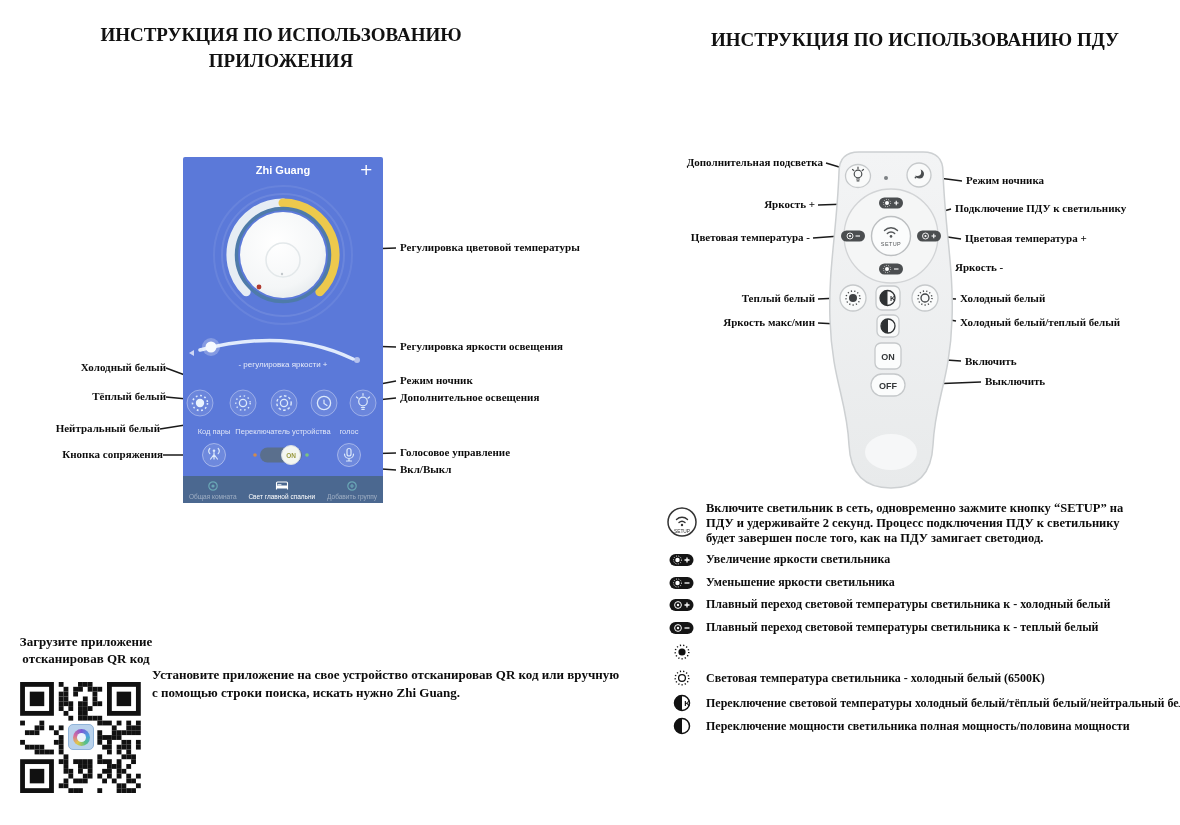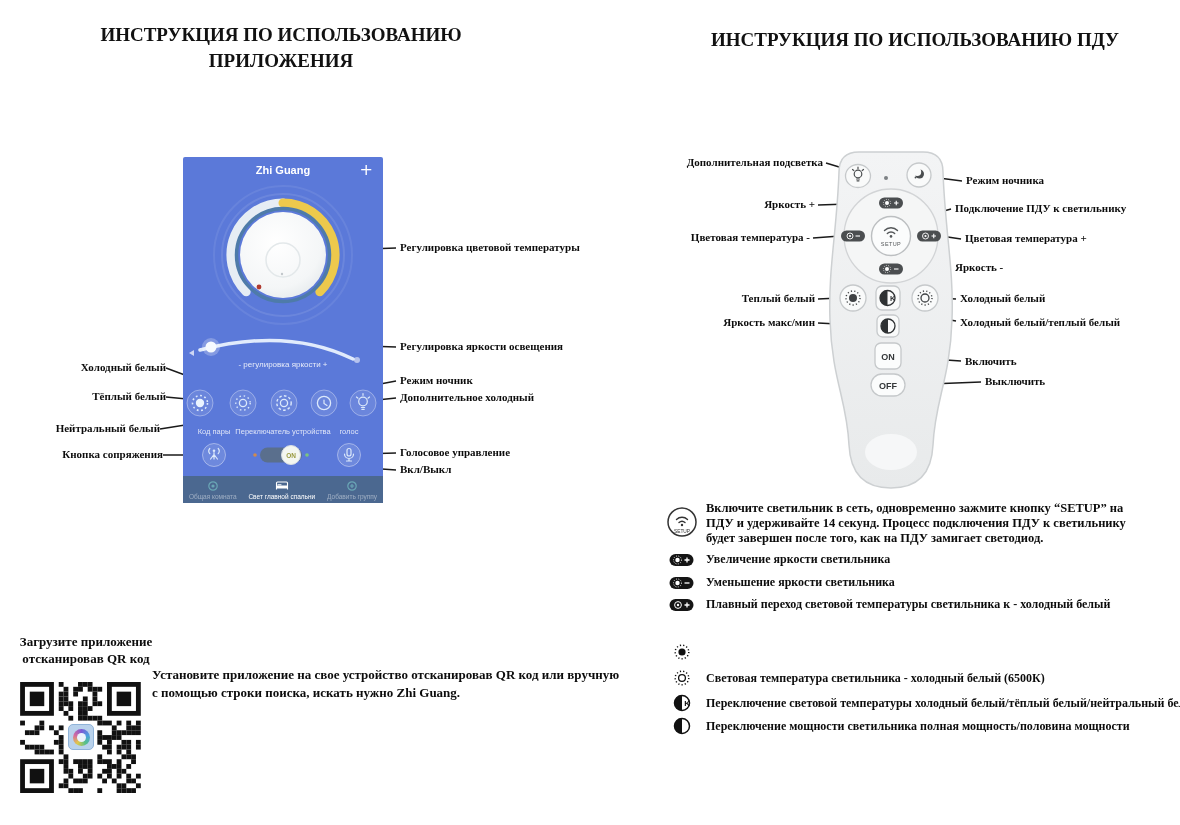--- a/index.html
+++ b/index.html
@@ -187,21 +187,21 @@
   </div>
 
   <div class="co r" style="right:1014px;top:362px;">Холодный белый</div>
   <div class="co r" style="right:1014px;top:391px;">Тёплый белый</div>
   <div class="co r" style="right:1020px;top:423px;">Нейтральный белый</div>
   <div class="co r" style="right:1017px;top:449px;">Кнопка сопряжения</div>
 
   <div class="co" style="left:400px;top:242px;">Регулировка цветовой температуры</div>
   <div class="co" style="left:400px;top:341px;">Регулировка яркости освещения</div>
   <div class="co" style="left:400px;top:375px;">Режим ночник</div>
-  <div class="co" style="left:400px;top:392px;">Дополнительное холодный</div>
+  <div class="co" style="left:400px;top:392px;">Дополнительное освещения</div>
   <div class="co" style="left:400px;top:447px;">Голосовое управление</div>
   <div class="co" style="left:400px;top:464px;">Вкл/Выкл</div>
 
   <div class="para" style="left:14px;top:634px;width:144px;text-align:center;line-height:1.3;">Загрузите приложение отсканировав QR код</div>
   <svg class="abs" style="left:20px;top:682px" width="121" height="111" viewBox="0 0 120.1 110.4">
     <g id="qr-mods" fill="#111">
         <rect x="38.4" y="0" width="4.8" height="4.8"></rect>
         <rect x="57.599999999999994" y="0" width="4.8" height="4.8"></rect>
         <rect x="62.4" y="0" width="4.8" height="4.8"></rect>
         <rect x="67.2" y="0" width="4.8" height="4.8"></rect>
@@ -510,21 +510,21 @@
 
   <svg class="abs" style="left:666px;top:506px" width="32" height="32" viewBox="0 0 32 32">
     <circle cx="16" cy="16" r="14" fill="none" stroke="#333" stroke-width="1.5"></circle>
     <g stroke="#333" fill="none" stroke-width="1.4" stroke-linecap="round">
       <path d="M 10.5,13.5 a 8,8 0 0 1 11,0"></path>
       <path d="M 13,16.5 a 4.5,4.5 0 0 1 6,0"></path>
       <circle cx="16" cy="19" r="1.2" fill="#333" stroke="none"></circle>
     </g>
     <text x="16" y="27" text-anchor="middle" font-family="Liberation Sans, DejaVu Sans, sans-serif" font-size="4.8" fill="#333">SETUP</text>
   </svg>
-  <div class="para" style="left:706px;top:501px;width:445px;font-size:12.5px;line-height:1.18;">Включите светильник в сеть, одновременно зажмите кнопку “SETUP” на ПДУ и удерживайте 14 секунд. Процесс подключения ПДУ к светильнику будет завершен после того, как на ПДУ замигает светодиод.</div>
+  <div class="para" style="left:706px;top:501px;width:445px;font-size:12.5px;line-height:1.18;">Включите светильник в сеть, одновременно зажмите кнопку “SETUP” на ПДУ и удерживайте 2 секунд. Процесс подключения ПДУ к светильнику будет завершен после того, как на ПДУ замигает светодиод.</div>
 
   <div class="leg-row" style="left:668px;top:552px;">
     <span class="leg-ic">
       <svg width="25" height="14">
           <rect x="0.5" y="1" width="24" height="12" rx="6" fill="#151515"></rect>
           <circle cx="8.5" cy="7" r="2.2" fill="#fff"></circle>
           <circle cx="8.5" cy="7" r="4" fill="none" stroke="#fff" stroke-width="0.9" stroke-dasharray="1,1.4"></circle>
           <path d="M 15.5,7 h 5 M 18,4.5 v 5" stroke="#fff" stroke-width="1.3"></path>
         </svg>
     </span>
@@ -545,20 +545,31 @@
     <span class="leg-ic">
       <svg width="25" height="14">
           <rect x="0.5" y="1" width="24" height="12" rx="6" fill="#151515"></rect>
           <circle cx="9" cy="7" r="3.4" fill="none" stroke="#fff" stroke-width="1"></circle>
           <circle cx="9" cy="7" r="1.2" fill="#fff"></circle>
           <path d="M 15.5,7 h 5 M 18,4.5 v 5" stroke="#fff" stroke-width="1.3"></path>
         </svg>
     </span>
       <span>Плавный переход световой температуры светильника к - холодный белый</span>
   </div>
+  <div class="leg-row" style="left:668px;top:620px;">
+    <span class="leg-ic">
+      <svg width="25" height="14">
+          <rect x="0.5" y="1" width="24" height="12" rx="6" fill="#151515"></rect>
+          <circle cx="9" cy="7" r="3.4" fill="none" stroke="#fff" stroke-width="1"></circle>
+          <circle cx="9" cy="7" r="1.2" fill="#fff"></circle>
+          <path d="M 15.5,7 h 5" stroke="#fff" stroke-width="1.3"></path>
+        </svg>
+    </span>
+      <span>Плавный переход световой температуры светильника к - теплый белый</span>
+  </div>
   <div class="leg-row" style="left:668px;top:643px;">
     <span class="leg-ic">
       <svg width="18" height="18">
           <circle cx="9" cy="9" r="3.6" fill="#111"></circle>
           <circle cx="9" cy="9" r="6.8" fill="none" stroke="#111" stroke-width="1.5" stroke-dasharray="1.2,2.1"></circle>
         </svg>
     </span>
   </div>
   <div class="leg-row" style="left:668px;top:669px;">
     <span class="leg-ic">

